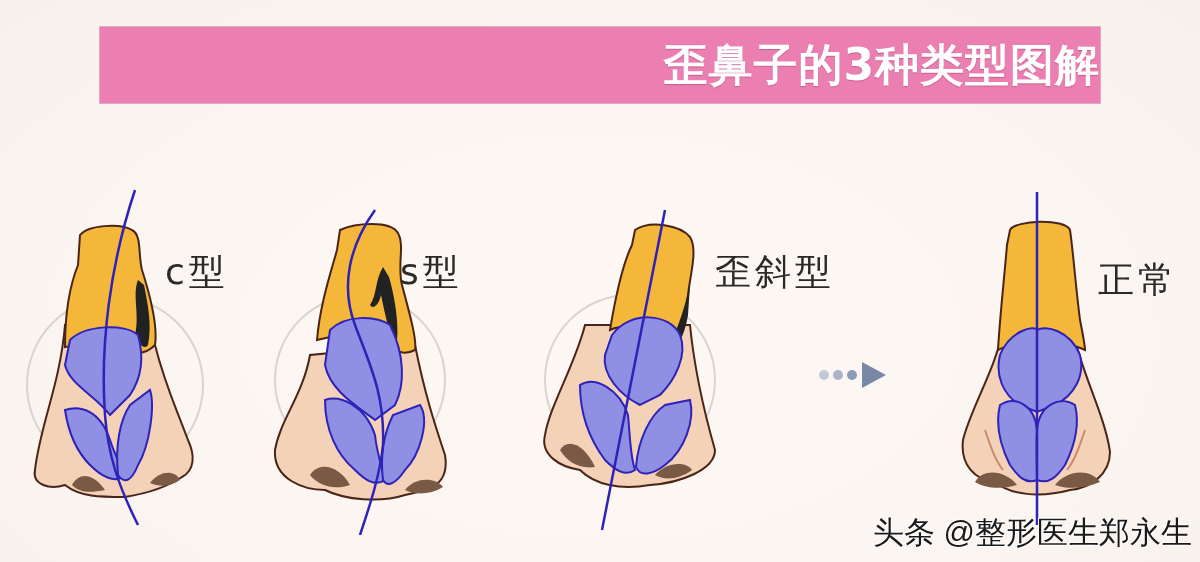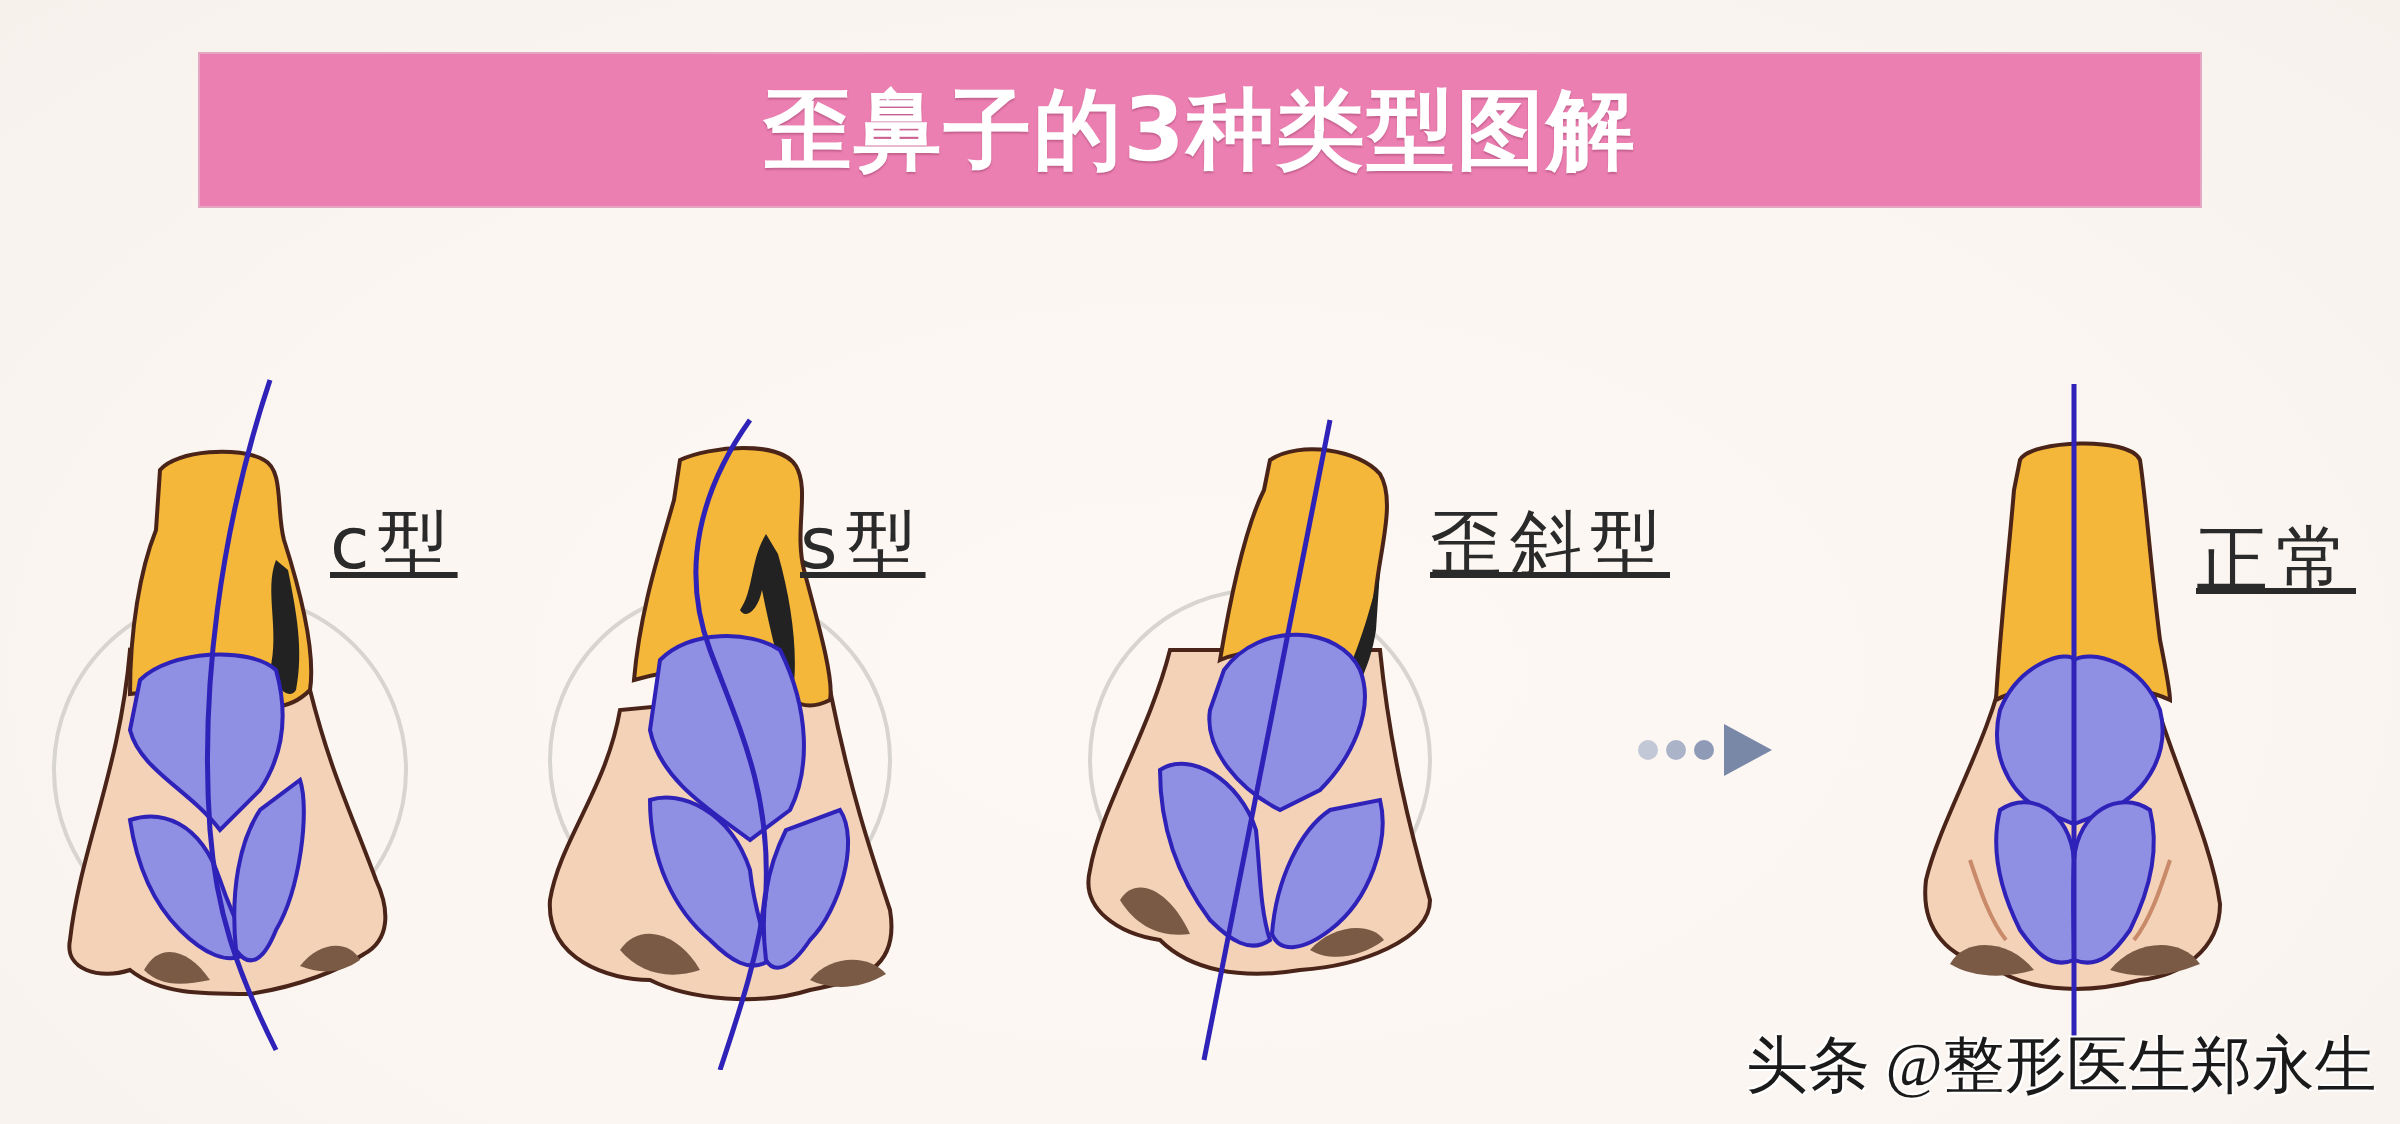--- a/index.html
+++ b/index.html
@@ -5,37 +5,37 @@
   html, body { margin:0; padding:0; }
   body {
     width:1200px; height:562px; overflow:hidden; position:relative;
     background: radial-gradient(ellipse at 50% 60%, #fdf8f3 0%, #fbf6f1 55%, #f7f1ec 100%);
     font-family: "DejaVu Sans", sans-serif;
   }
   .banner {
     position:absolute; left:100px; top:27px; width:1000px; height:76px;
     background:#ec7fb1;
     box-shadow: 0 0 0 1px #e3a6c3;
-    display:flex; align-items:center; justify-content:center;
+    display:flex; align-items:center; justify-content:flex-end;
   }
   .banner-title {
     color:#ffffff; font-size:44px; font-weight:bold; letter-spacing:1px;
     font-family: "DejaVu Sans", sans-serif;
     text-shadow: 0 1px 1px rgba(120,40,80,0.35);
   }
   .nose {
     position:absolute;
   }
   .label {
     position:absolute; color:#2a2a2a; font-size:36px;
-    font-family: "DejaVu Sans", sans-serif; letter-spacing:4px;text-decoration:underline;
+    font-family: "DejaVu Sans", sans-serif; letter-spacing:4px;
   }
   .watermark {
     position:absolute; left:873px; top:512px; font-size:31px; color:#1a1a1a;
-    font-family: Liberation Serif, serif;
+    font-family: Liberation Sans, sans-serif;
     text-shadow: 1px 1px 0 #ffffff, -1px -1px 0 #ffffff;
   }
   .arrow { position:absolute; left:818px; top:360px; }
 </style>
 </head>
 <body>
 
 <div class="banner">
   <span class="banner-title">歪鼻子的3种类型图解</span>
 </div>

